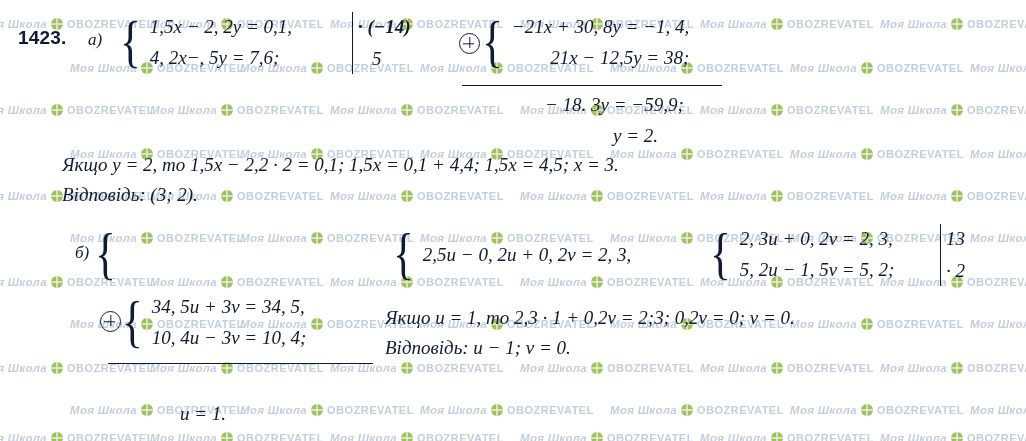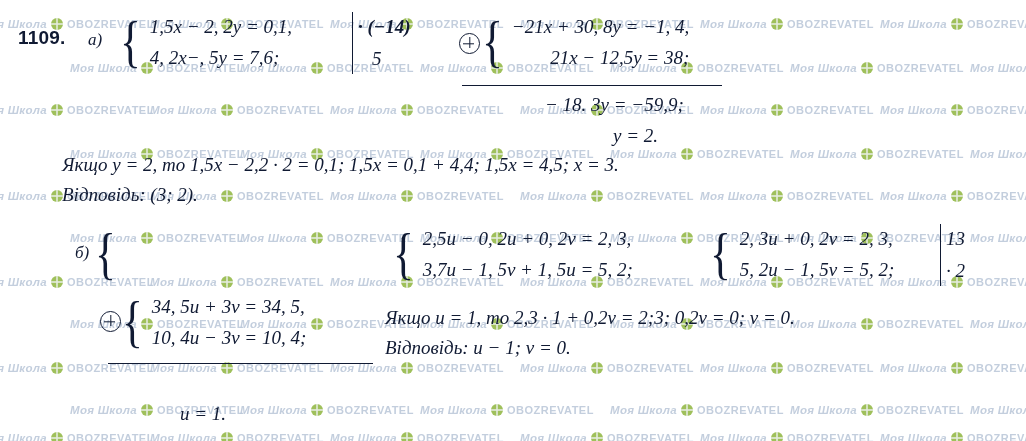--- a/index.html
+++ b/index.html
@@ -413,21 +413,21 @@
     </div>
     <div class="wm" style="left: 880px; top: 432px;">
       <span class="m">Моя Школа</span>
       <span class="globe"></span>
       <span class="ob">OBOZREVATEL</span>
     </div>
   </div>
 
 <div class="sheet">
 
-  <div class="num">1109.</div>
+  <div class="num">1423.</div>
   <div class="lbl" style="left:88px;top:30px;">а)</div>
 
   <div class="sys" style="left:120px;top:6px;height:72px;">
     <div class="brace">{</div>
     <div class="rows">
       <div class="row">1,5x − 2, 2y = 0,1,</div>
       <div class="row">4, 2x−, 5y = 7,6;</div>
     </div>
   </div>
 
@@ -455,21 +455,20 @@
   <div class="lbl" style="left:75px;top:243px;">б)</div>
 
   <div class="sys" style="left:95px;top:218px;height:72px;">
     <div class="brace">{</div>
   </div>
 
   <div class="sys" style="left:393px;top:218px;height:72px;">
     <div class="brace">{</div>
     <div class="rows">
       <div class="row">2,5u − 0, 2u + 0, 2v = 2, 3,</div>
-      <div class="row">3,7u − 1, 5v + 1, 5u = 5, 2;</div>
     </div>
   </div>
 
   <div class="sys" style="left:710px;top:218px;height:72px;">
     <div class="brace">{</div>
     <div class="rows">
       <div class="row">2, 3u + 0, 2v = 2, 3,</div>
       <div class="row">5, 2u − 1, 5v = 5, 2;</div>
     </div>
   </div>

